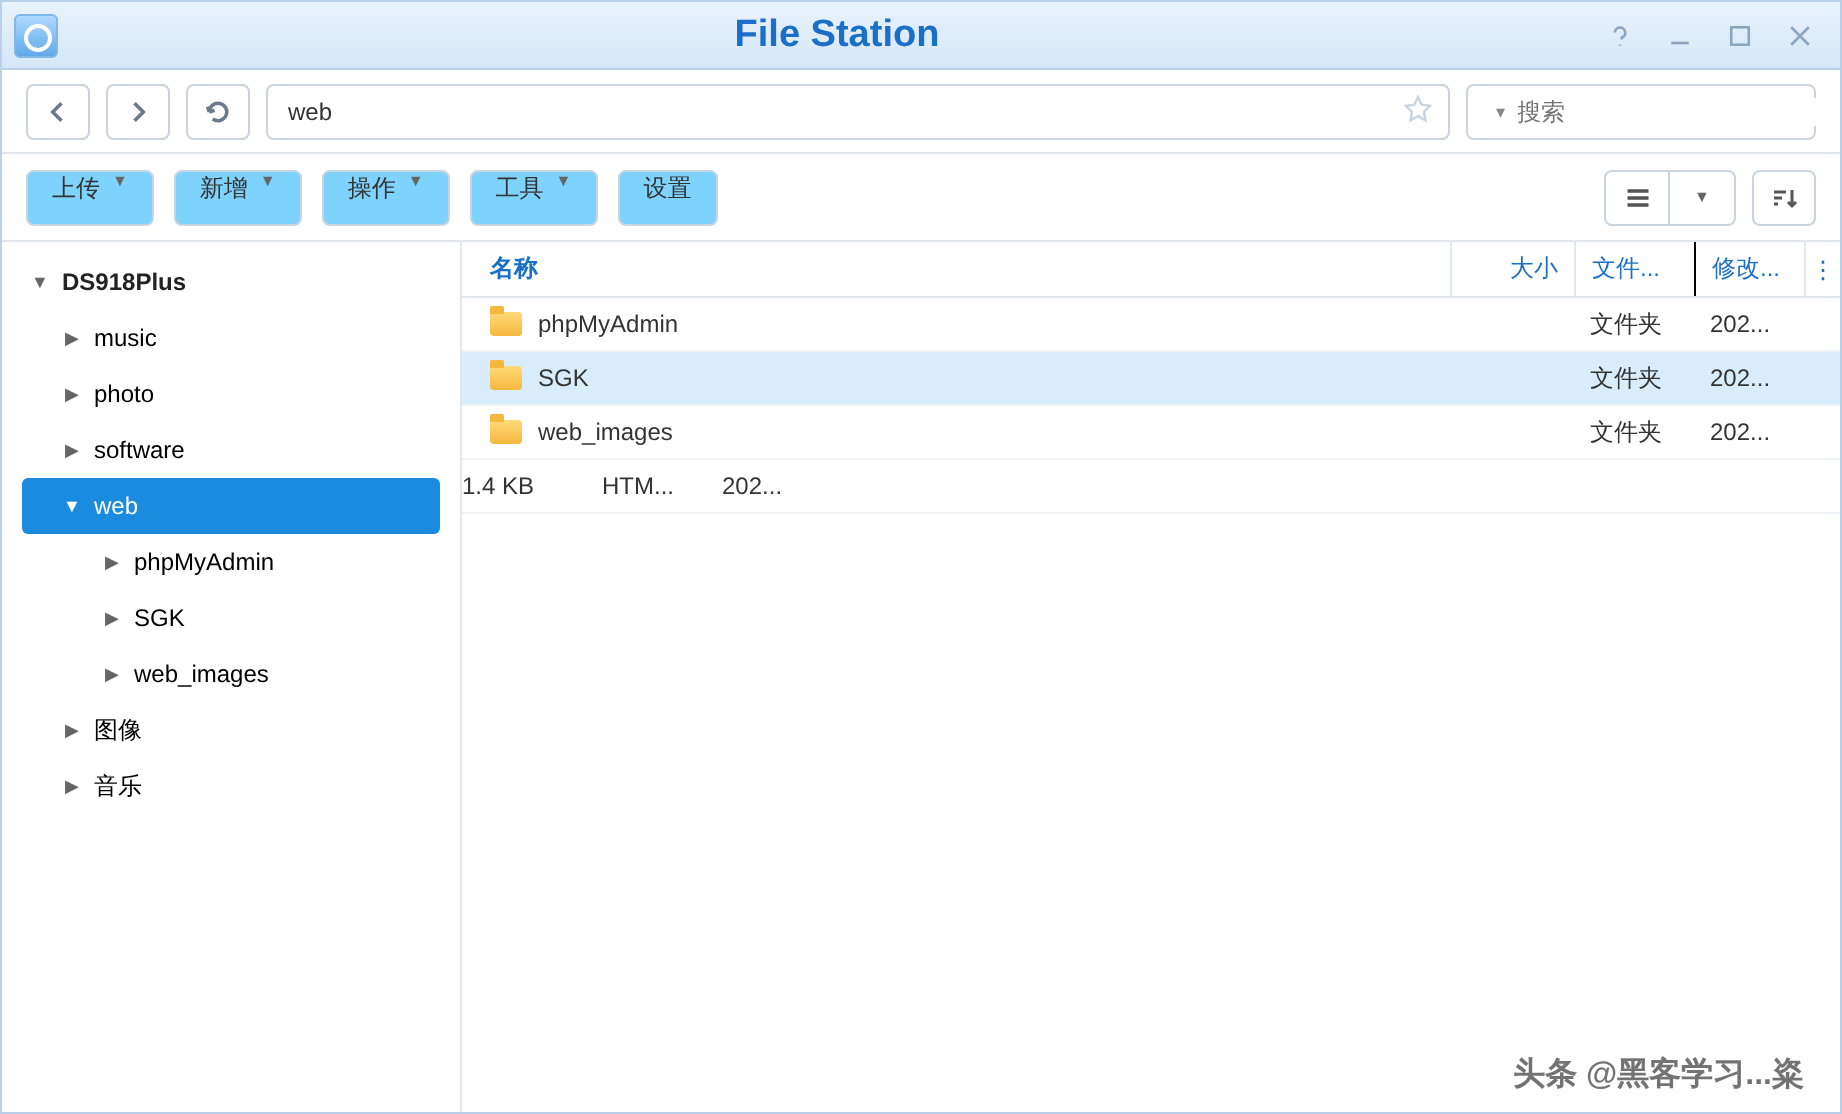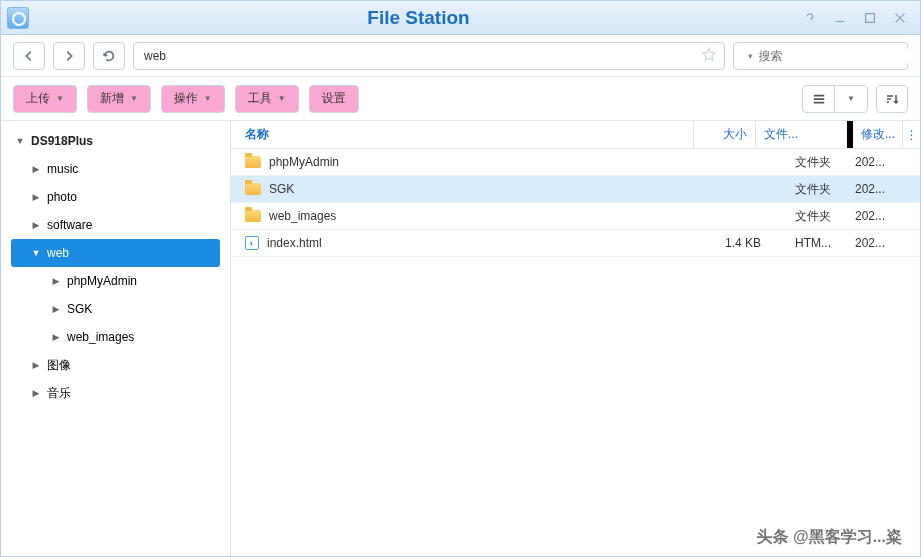--- a/index.html
+++ b/index.html
@@ -18,21 +18,21 @@
 .nav-btn svg { width: 14px; height: 14px; stroke: #6a7a8a; fill: none; stroke-width: 2; }
 .path-input { flex: 1; height: 28px; border: 1px solid #c8d4df; border-radius: 4px; padding: 0 28px 0 10px; color: #333; position: relative; }
 .path-wrap { flex: 1; position: relative; display: flex; }
 .star-icon { position: absolute; right: 8px; top: 50%; transform: translateY(-50%); color: #c8d4df; }
 .search-wrap { width: 175px; height: 28px; border: 1px solid #c8d4df; border-radius: 4px; display: flex; align-items: center; padding: 0 8px; gap: 6px; }
 .search-wrap svg { width: 13px; height: 13px; stroke: #555; fill: none; stroke-width: 2; }
 .search-input { border: none; outline: none; flex: 1; color: #701a75; }
 .search-caret { color: #888; font-size: 9px; }
 
 .toolbar { height: 44px; display: flex; align-items: center; padding: 0 12px; gap: 10px; border-bottom: 1px solid #e0e6eb; }
-.tool-btn { height: 28px; padding: 0 12px; border: 1px solid #c8d4df; border-radius: 4px; background: #f9a8d4; display: flex; align-items: center; gap: 6px; cursor: pointer; color: #333; }
+.tool-btn { height: 28px; padding: 0 12px; border: 1px solid #c8d4df; border-radius: 4px; background: #7dd3fc; display: flex; align-items: flex-start; gap: 6px; cursor: pointer; color: #333; }
 .tool-caret { font-size: 8px; color: #666; }
 .toolbar-right { margin-left: auto; display: flex; gap: 8px; }
 .view-btn-group { display: flex; border: 1px solid #c8d4df; border-radius: 4px; overflow: hidden; }
 .view-btn-group .vb { width: 32px; height: 26px; display: flex; align-items: center; justify-content: center; border-right: 1px solid #c8d4df; cursor: pointer; }
 .view-btn-group .vb:last-child { border-right: none; }
 .view-btn-group svg { width: 14px; height: 14px; stroke: #555; fill: #555; }
 .sort-btn { width: 32px; height: 28px; border: 1px solid #c8d4df; border-radius: 4px; display: flex; align-items: center; justify-content: center; cursor: pointer; }
 
 .content { display: flex; height: calc(557px - 34px - 42px - 44px); }
 .sidebar { width: 230px; border-right: 1px solid #e0e6eb; padding: 6px 10px; overflow: auto; }
@@ -42,21 +42,21 @@
 .tree-arrow { width: 10px; font-size: 9px; color: #666; display: inline-flex; justify-content: center; }
 .tree-item.selected .tree-arrow { color: #fff; }
 .indent-1 { padding-left: 20px; }
 .indent-2 { padding-left: 40px; }
 
 .filegrid { flex: 1; display: flex; flex-direction: column; position: relative; }
 .grid-header { display: flex; height: 28px; border-bottom: 1px solid #e0e6eb; align-items: center; color: #1a6fc8; }
 .col-name-h { flex: 1; padding-left: 14px; font-weight: bold; }
 .col-size-h { width: 62px; text-align: right; padding-right: 8px; border-left: 1px solid #e0e6eb; height: 100%; display: flex; align-items: center; justify-content: flex-end; }
 .col-type-h { width: 60px; padding-left: 8px; border-left: 1px solid #e0e6eb; height: 100%; display: flex; align-items: center; }
-.col-date-h { width: 55px; padding-left: 8px; border-left: 6px solid #000000; height: 100%; display: flex; align-items: center; margin-left: 32px; }
+.col-date-h { width: 55px; padding-left: 8px; border-left: 1px solid #000000; height: 100%; display: flex; align-items: center; }
 .col-menu-h { width: 18px; text-align: center; border-left: 1px solid #e0e6eb; height: 100%; display: flex; align-items: center; justify-content: center; color: #1a6fc8; cursor: pointer; }
 
 .grid-row { display: flex; height: 27px; align-items: center; border-bottom: 1px solid #f0f3f6; color: #333; }
 .grid-row.selected { background: #d8ecfb; }
 .cell-name { flex: 1; display: flex; align-items: center; gap: 8px; padding-left: 14px; }
 .cell-size { width: 62px; text-align: left; padding-right: 8px; }
 .cell-type { width: 60px; padding-left: 8px; overflow: hidden; text-overflow: ellipsis; white-space: nowrap; }
 .cell-date { width: 55px; padding-left: 8px; overflow: hidden; text-overflow: ellipsis; white-space: nowrap; }
 .cell-menu { width: 18px; }
 
@@ -249,24 +249,20 @@
           <div class="cell-name">
             <span class="folder-ico"></span>
             <span>web_images</span>
           </div>
           <div class="cell-size"></div>
           <div class="cell-type">文件夹</div>
           <div class="cell-date">202...</div>
           <div class="cell-menu"></div>
         </div>
         <div class="grid-row">
-          <div class="cell-name">
-            <span class="html-ico"></span>
-            <span>index.html</span>
-          </div>
           <div class="cell-size">1.4 KB</div>
           <div class="cell-type">HTM...</div>
           <div class="cell-date">202...</div>
           <div class="cell-menu"></div>
         </div>
       </div>
     <div class="watermark">头条 @黑客学习...粢</div>
   </div>
 </div>
 

